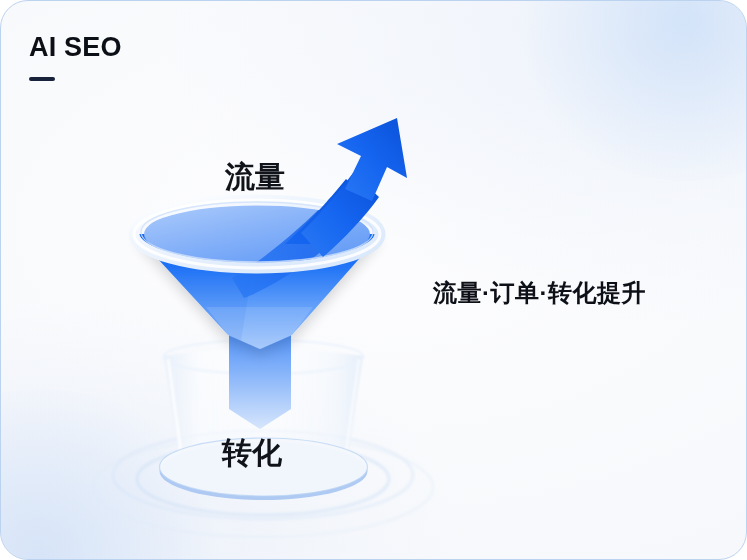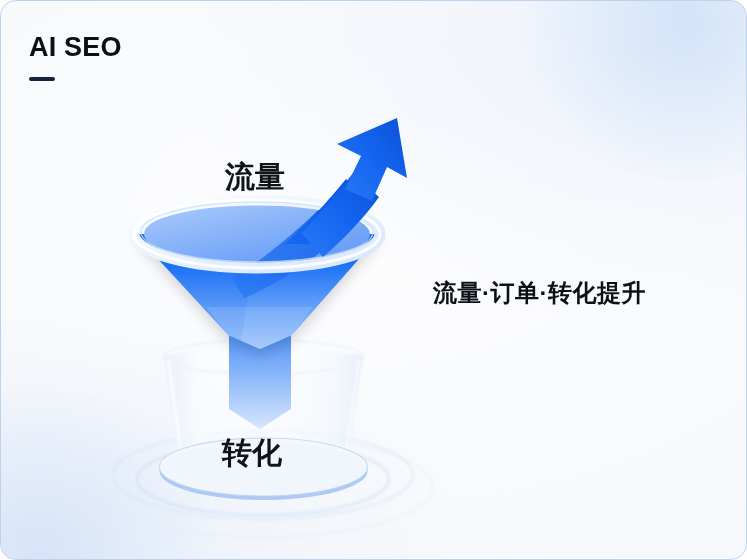--- a/index.html
+++ b/index.html
@@ -10,21 +10,21 @@
   }
   body {
     font-family: "Liberation Sans", "DejaVu Sans", sans-serif;
   }
 
   .card {
     position: relative;
     width: 747px;
     height: 560px;
     box-sizing: border-box;
-    border-radius: 16px;
+    border-radius: 28px;
     overflow: hidden;
     background:
       radial-gradient(120% 90% at 88% 8%, #eef3fb 0%, rgba(238,243,251,0) 55%),
       radial-gradient(110% 80% at 4% 96%, #eaf0fa 0%, rgba(234,240,250,0) 52%),
       radial-gradient(130% 100% at 50% 40%, #fdfdfe 0%, #f6f8fb 70%, #eef2f9 100%);
     border: 1px solid #bcd3ef;
   }
 
   
   .bg-glow-tr {

